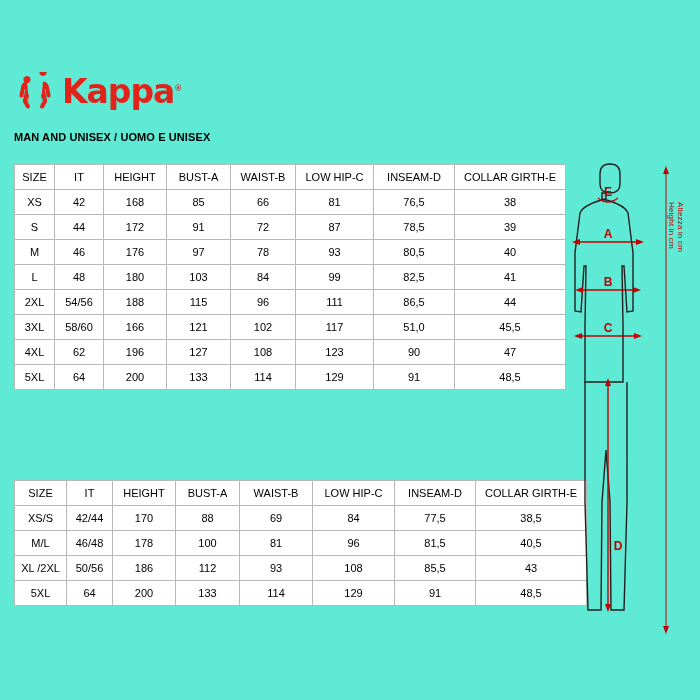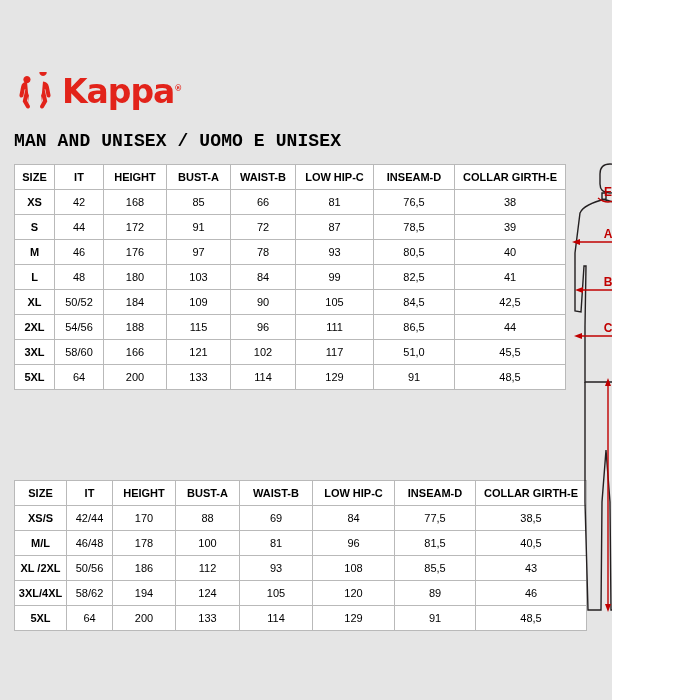--- a/index.html
+++ b/index.html
@@ -4,23 +4,23 @@
 <style>
   * { box-sizing: border-box; }
   html, body {
     margin: 0; padding: 0;
     width: 700px; height: 700px;
     background: #ffffff;
     font-family: "Liberation Sans", sans-serif;
   }
   #page {
     position: relative;
-    width: 612px; height: 700px;
+    width: 700px; height: 700px;
     overflow: hidden;
-    background: #e5e5e5;
+    background: #5eead4;
   }
 
   
   #logo-area {
     position: absolute;
     left: 14px; top: 72px;
     display: flex; align-items: center;
   }
   .kappa-mark { position: relative; width: 42px; height: 38px; }
   .kappa-mark svg { display: block; }
@@ -37,25 +37,24 @@
     font-size: 8px;
     color: #e2231a;
     vertical-align: super;
     font-weight: bold;
   }
 
   
   .section-title {
     position: absolute;
     left: 14px;
-    font-size: 18px;
+    font-size: 11px;
     font-weight: bold;
     color: #000;
     letter-spacing: 0.1px;
-    font-family: Liberation Mono, monospace;
   }
   #title-1 { top: 131px; }
   #title-2 { top: 447px; }
 
   
   table {
     position: absolute;
     border-collapse: collapse;
     background: #fff;
   }
@@ -63,21 +62,21 @@
     border: 1px solid #b9b9b9;
     text-align: center;
     font-size: 11px;
     color: #000;
     height: 25px;
     padding: 0 2px;
     font-weight: normal;
     white-space: nowrap;
   }
   table th, table .sizecell {
-    font-weight: bold;
+    font-weight: normal;
   }
   #table-1 { left: 14px; top: 164px; }
   #table-2 { left: 14px; top: 480px; }
 
   
   #table-1 .c0 { width: 40px; }
   #table-1 .c1 { width: 49px; }
   #table-1 .c2 { width: 63px; }
   #table-1 .c3 { width: 64px; }
   #table-1 .c4 { width: 65px; }
@@ -187,50 +186,50 @@
         <td class="c0 sizecell">L</td>
         <td class="c1">48</td>
         <td class="c2">180</td>
         <td class="c3">103</td>
         <td class="c4">84</td>
         <td class="c5">99</td>
         <td class="c6">82,5</td>
         <td class="c7">41</td>
       </tr>
       <tr>
-        <td class="c0 sizecell">XL</td>
-        <td class="c1">50/52</td>
-        <td class="c2">184</td>
-        <td class="c3">109</td>
-        <td class="c4">90</td>
-        <td class="c5">105</td>
-        <td class="c6">84,5</td>
-        <td class="c7">42,5</td>
-      </tr>
-      <tr>
         <td class="c0 sizecell">2XL</td>
         <td class="c1">54/56</td>
         <td class="c2">188</td>
         <td class="c3">115</td>
         <td class="c4">96</td>
         <td class="c5">111</td>
         <td class="c6">86,5</td>
         <td class="c7">44</td>
       </tr>
       <tr>
         <td class="c0 sizecell">3XL</td>
         <td class="c1">58/60</td>
         <td class="c2">166</td>
         <td class="c3">121</td>
         <td class="c4">102</td>
         <td class="c5">117</td>
         <td class="c6">51,0</td>
         <td class="c7">45,5</td>
       </tr>
       <tr>
+        <td class="c0 sizecell">4XL</td>
+        <td class="c1">62</td>
+        <td class="c2">196</td>
+        <td class="c3">127</td>
+        <td class="c4">108</td>
+        <td class="c5">123</td>
+        <td class="c6">90</td>
+        <td class="c7">47</td>
+      </tr>
+      <tr>
         <td class="c0 sizecell">5XL</td>
         <td class="c1">64</td>
         <td class="c2">200</td>
         <td class="c3">133</td>
         <td class="c4">114</td>
         <td class="c5">129</td>
         <td class="c6">91</td>
         <td class="c7">48,5</td>
       </tr>
     </tbody>
@@ -275,30 +274,20 @@
         <td class="c0 sizecell">XL /2XL</td>
         <td class="c1">50/56</td>
         <td class="c2">186</td>
         <td class="c3">112</td>
         <td class="c4">93</td>
         <td class="c5">108</td>
         <td class="c6">85,5</td>
         <td class="c7">43</td>
       </tr>
       <tr>
-        <td class="c0 sizecell">3XL/4XL</td>
-        <td class="c1">58/62</td>
-        <td class="c2">194</td>
-        <td class="c3">124</td>
-        <td class="c4">105</td>
-        <td class="c5">120</td>
-        <td class="c6">89</td>
-        <td class="c7">46</td>
-      </tr>
-      <tr>
         <td class="c0 sizecell">5XL</td>
         <td class="c1">64</td>
         <td class="c2">200</td>
         <td class="c3">133</td>
         <td class="c4">114</td>
         <td class="c5">129</td>
         <td class="c6">91</td>
         <td class="c7">48,5</td>
       </tr>
     </tbody>

